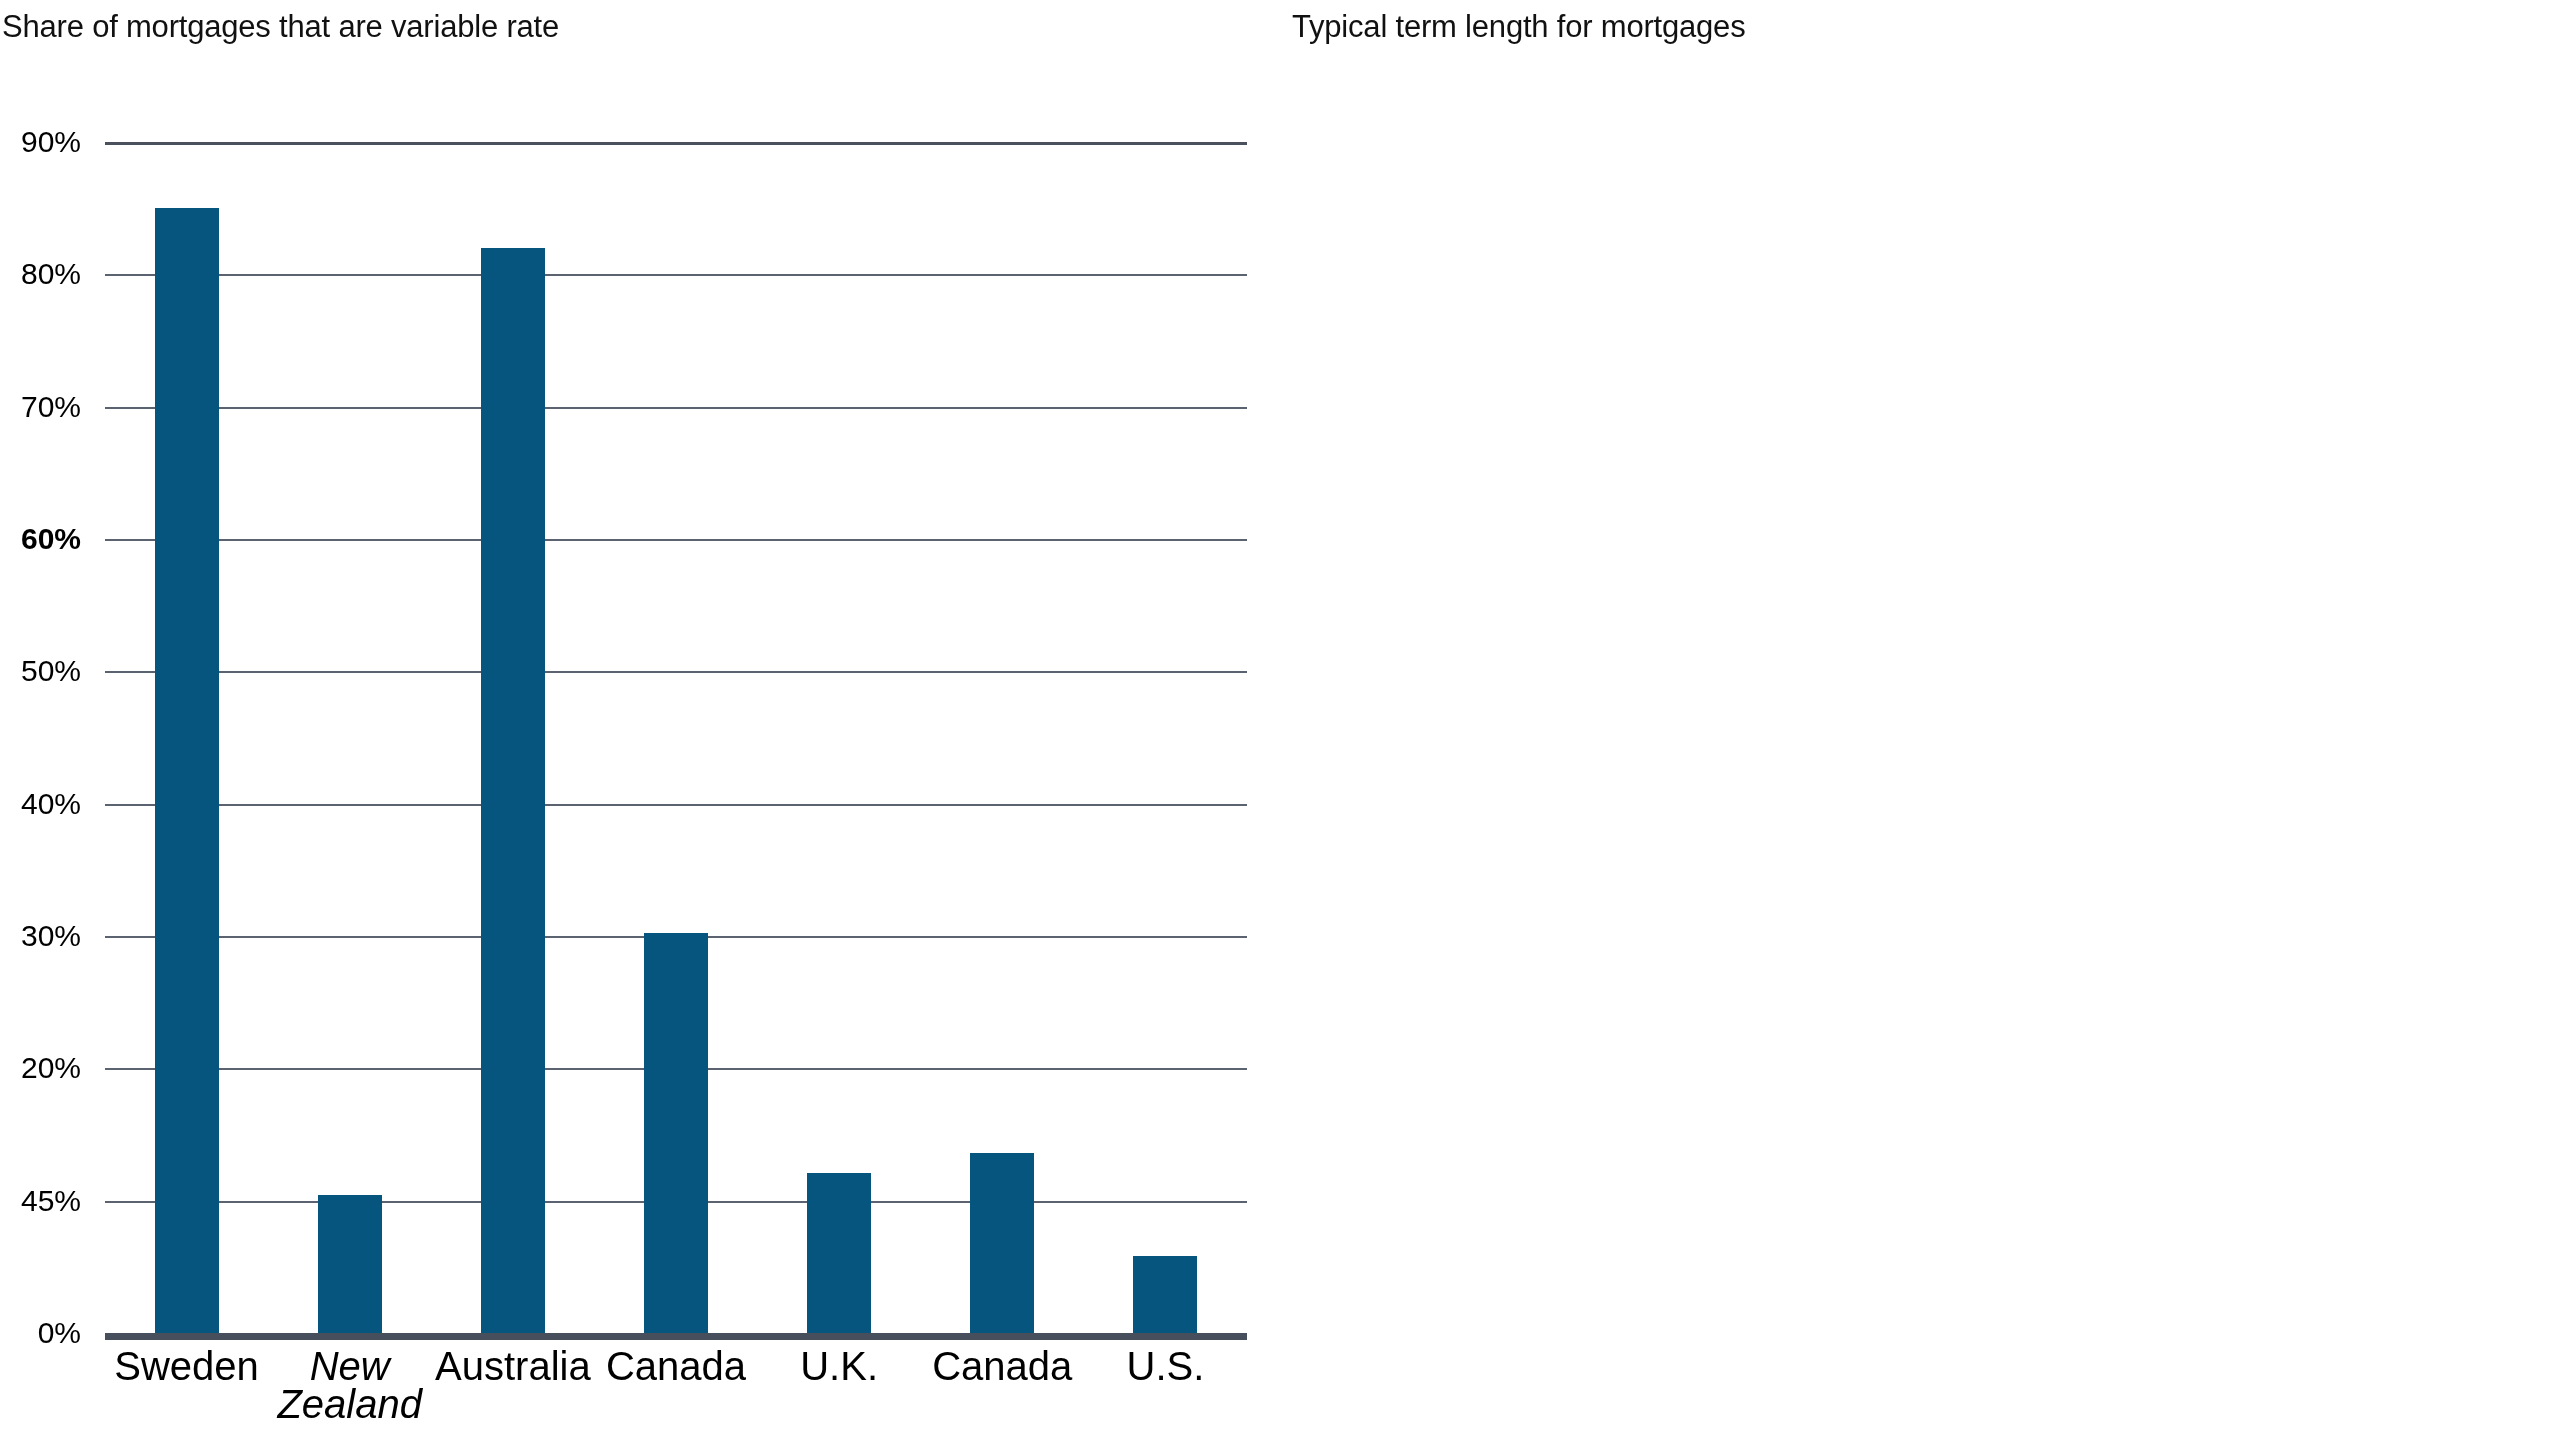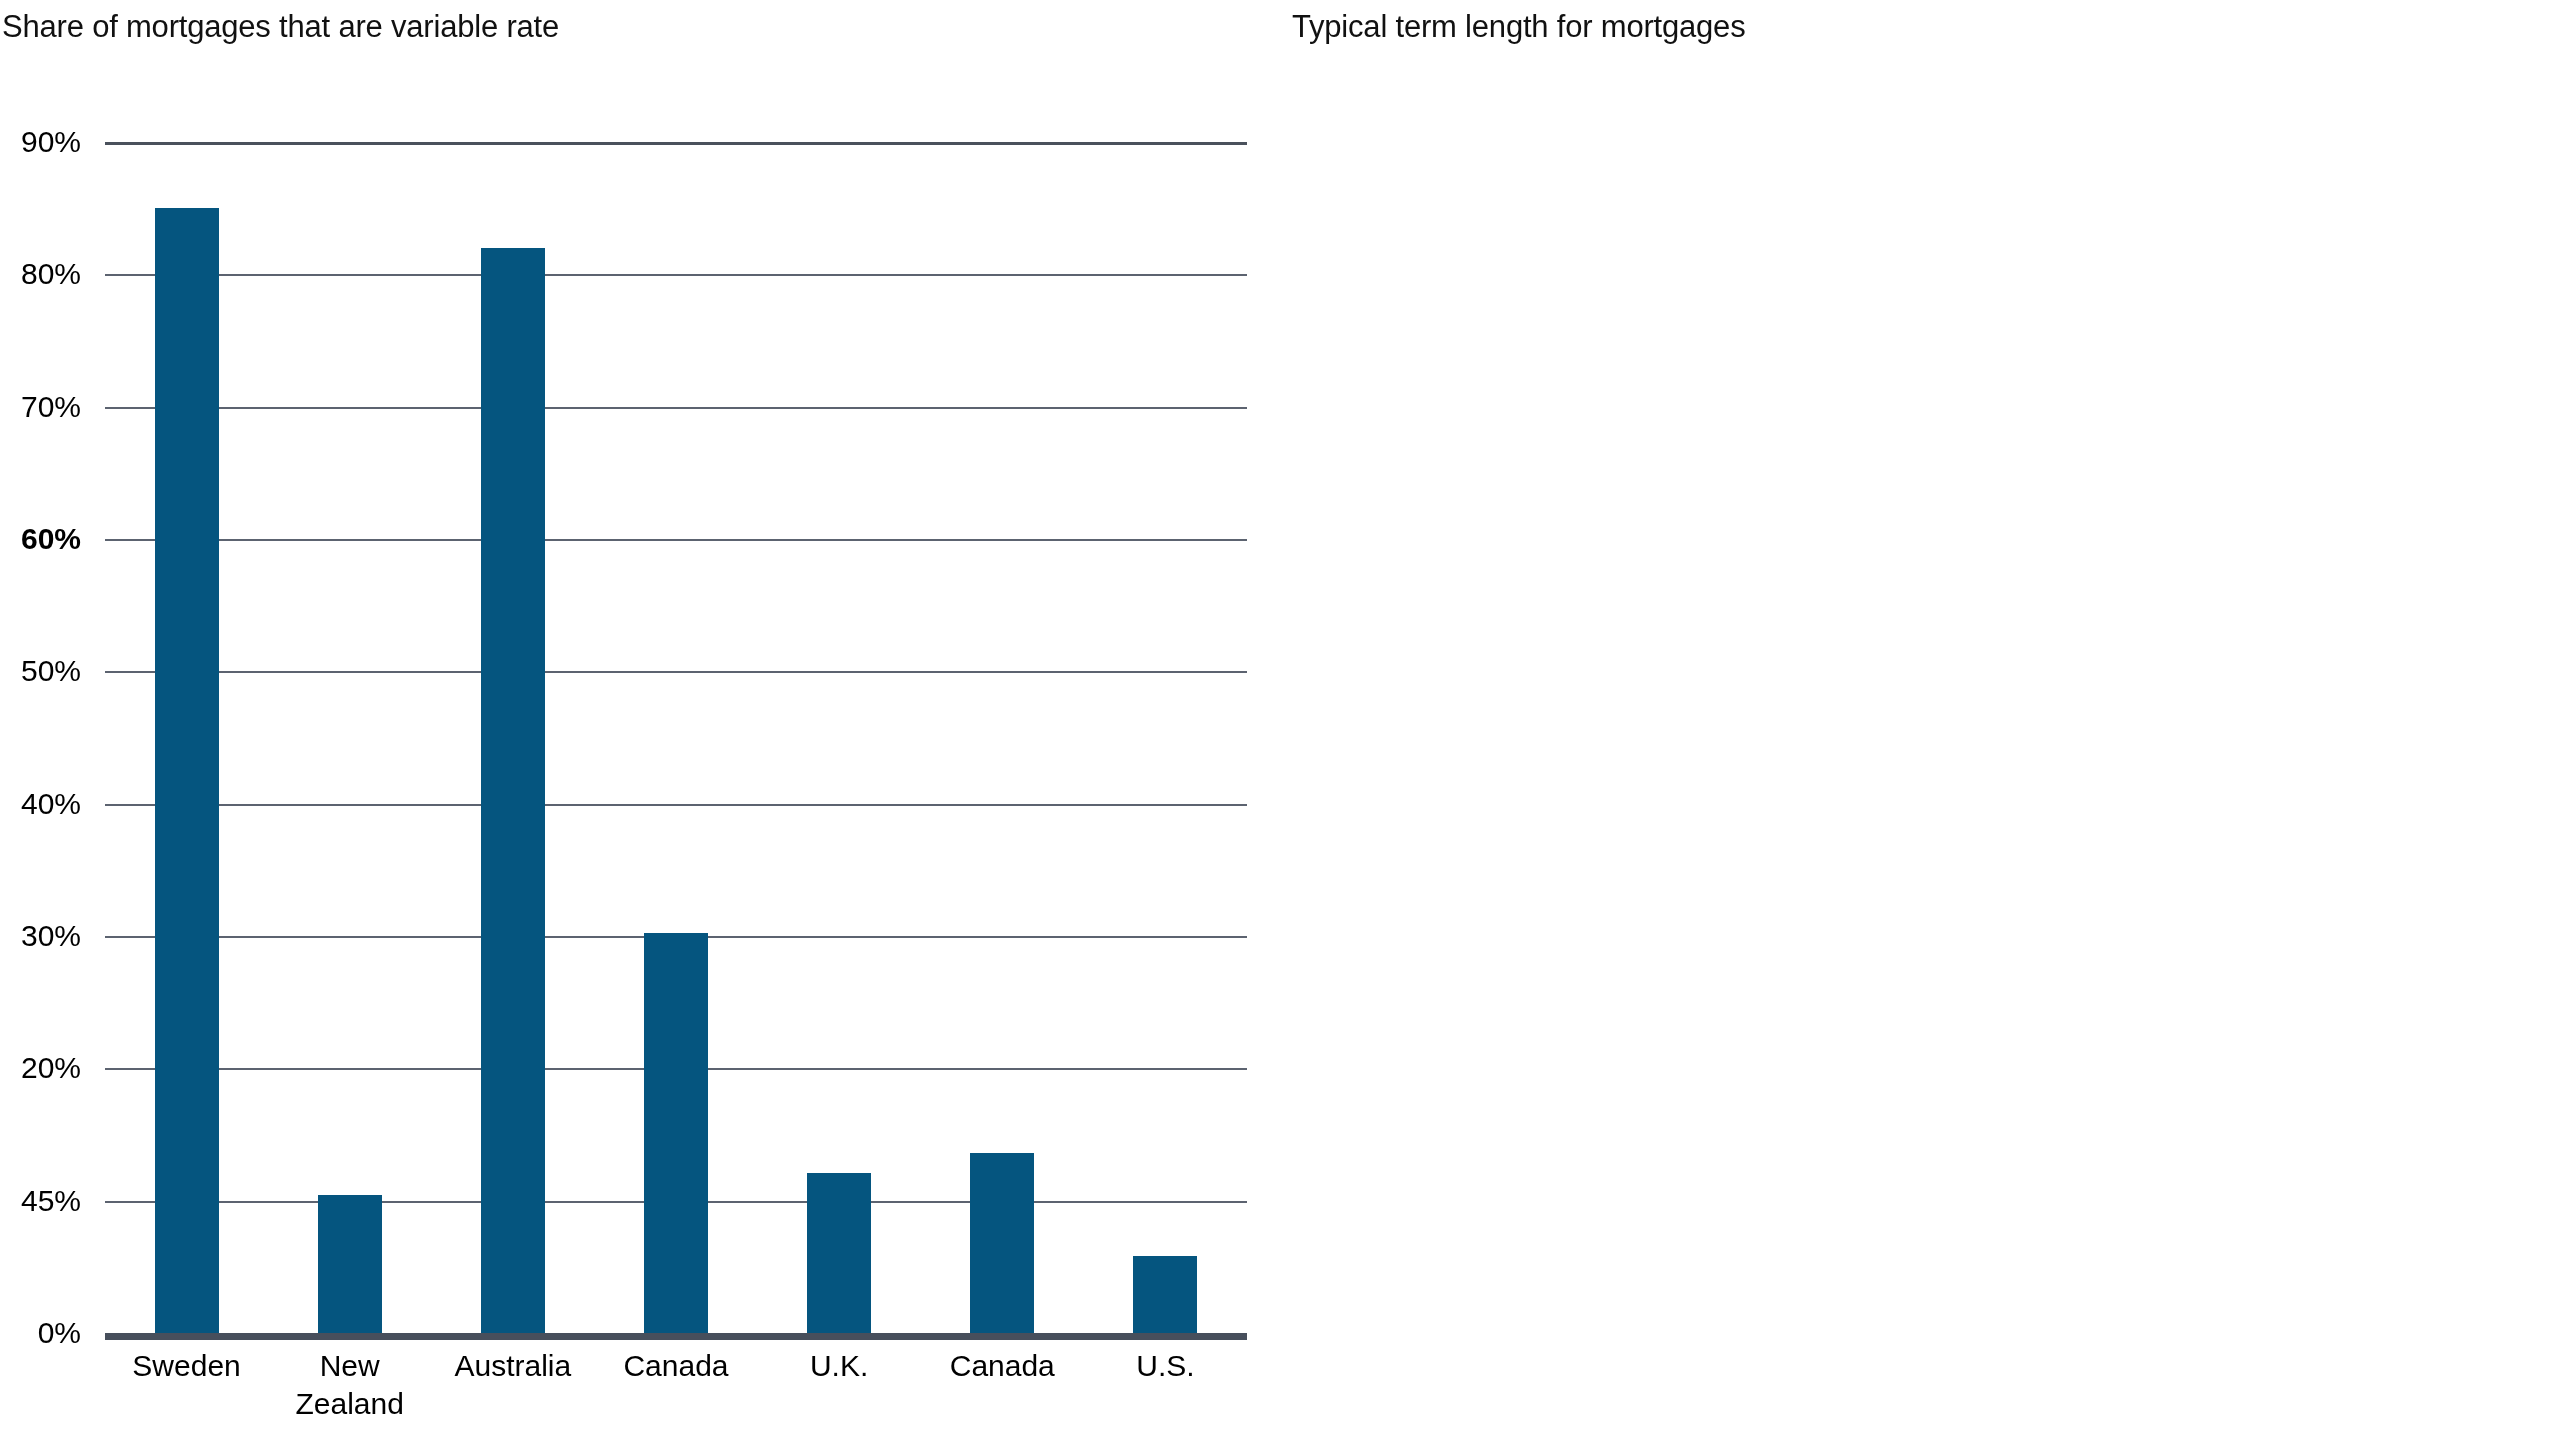--- a/index.html
+++ b/index.html
@@ -109,21 +109,21 @@
     position: absolute;
     left: 0;
     width: 100%;
     top: calc(100% + 14px);
     height: 110px;
   }
   .xlabel {
     position: absolute;
     top: 0;
     text-align: center;
-    font-size: 30px;
+    font-size: 40px;
     line-height: 38px;
     color: #000;
   }
   .xlabel .l2 { display: block; }
 </style>
 </head>
 <body>
 
 <div class="page">
 
@@ -171,21 +171,21 @@
           <div class="bar-slot" style="left: 71.4286%; width: 14.2857%;">
             <div class="bar" style="height: 15.1111%; background: rgb(5, 85, 127);"></div>
           </div>
           <div class="bar-slot last" style="left: 85.7143%; width: 14.2857%;">
             <div class="bar" style="height: 6.44444%; background: rgb(5, 85, 127);"></div>
           </div>
         </div>
       <div class="axis-base"></div>
       <div class="xlabels">
           <div class="xlabel" style="left: 0%; width: 14.2857%;"><span>Sweden</span></div>
-          <div class="xlabel" style="left: 14.2857%; width: 14.2857%;"><span>New</span><span class="l2">Zealand</span></div>
+          <div class="xlabel" style="left: 14.2857%; width: 14.2857%; font-style: italic;"><span>New</span><span class="l2">Zealand</span></div>
           <div class="xlabel" style="left: 28.5714%; width: 14.2857%;"><span>Australia</span></div>
           <div class="xlabel" style="left: 42.8571%; width: 14.2857%;"><span>Canada</span></div>
           <div class="xlabel" style="left: 57.1429%; width: 14.2857%;"><span>U.K.</span></div>
           <div class="xlabel" style="left: 71.4286%; width: 14.2857%;"><span>Canada</span></div>
           <div class="xlabel" style="left: 85.7143%; width: 14.2857%;"><span>U.S.</span></div>
         </div>
     </div>
   </div>
 
   <div class="panel" id="panel-right">

